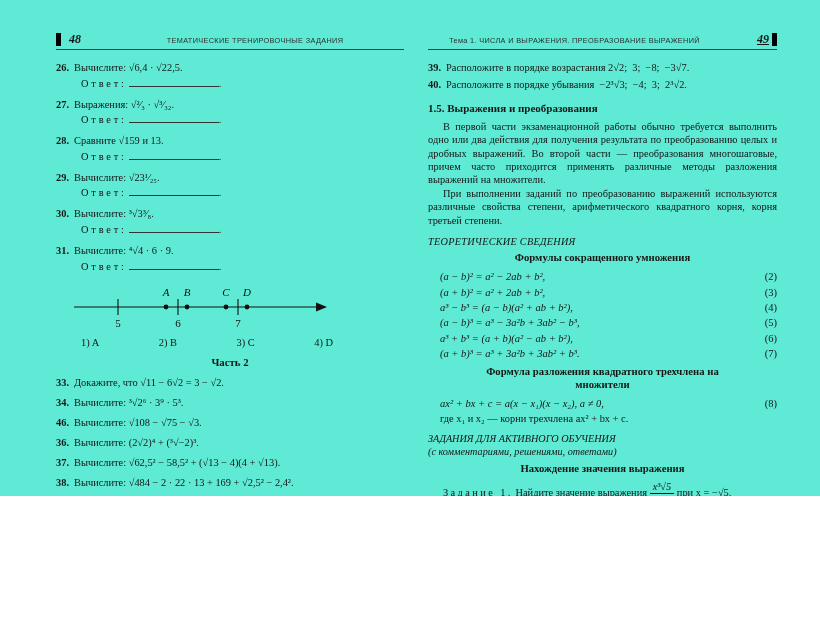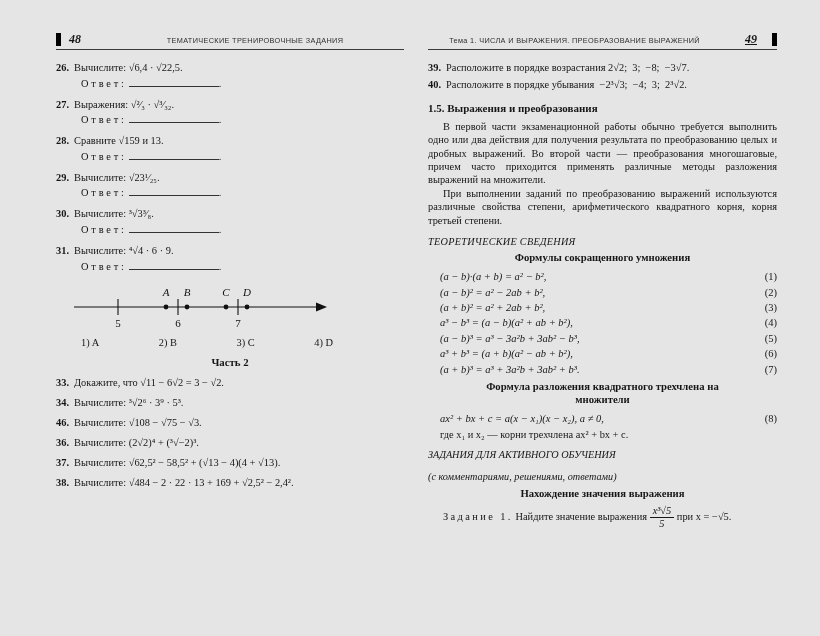--- a/index.html
+++ b/index.html
@@ -1,29 +1,29 @@
 <!DOCTYPE html>
 <html><head>
 <meta charset="utf-8">
 <style>
   * { box-sizing: border-box; }
   html, body { margin:0; padding:0; background:#ffffff; }
   .sheet {
-    position:relative; width:820px; height:636px; background:#e5e5e5;
+    position:relative; width:820px; height:496px; background:#5eead4;
     font-family:"Liberation Serif","DejaVu Serif",serif; color:#161616; overflow:hidden;
   }
   .page { position:absolute; top:32px; }
   .pleft  { left:56px;  width:348px; }
   .pright { left:428px; width:349px; }
 
   .phead { position:relative; height:18px; border-bottom:1px solid #3a3a3a; margin-bottom:11px; }
   .bar { position:absolute; top:1px; width:5px; height:13px; background:#000; }
   .bar-left { left:0; } .bar-right { right:0; }
   .pnum { position:absolute; top:0; font-weight:bold; font-style:italic; font-size:12px; }
-  .pnum-left { left:13px; } .pnum-right { right:20px;text-decoration:underline; }
+  .pnum-left { left:13px; } .pnum-right { right:8px;text-decoration:underline; }
   .rhead { position:absolute; top:4px; font-family:"Liberation Sans","DejaVu Sans",sans-serif;
            font-size:7.3px; letter-spacing:0.35px; color:#2e2e2e; text-align:center; white-space:nowrap; }
   .rhead-left  { left:50px; right:0; }
   .rhead-right { left:0; right:56px; }
 
   .ex { font-size:10.4px; line-height:13.6px; padding-left:25px; text-indent:-25px;
         text-align:justify; margin:0 0 1px 0; }
   .exnum { font-weight:bold; padding-right:5px; }
   .ansline { margin:1px 0 8px 25px; font-size:10.4px; line-height:13px; }
   .anslabel { letter-spacing:2.8px; }
@@ -37,21 +37,21 @@
   .rex { margin-bottom:3.5px; }
   .sec-heading { font-weight:bold; font-size:11px; margin:10px 0 6px; }
   .para { font-size:10.4px; line-height:13.4px; text-align:justify; text-indent:15px; margin:0; }
   .theory-label { font-style:italic; font-size:10.2px; letter-spacing:0.3px; margin:9px 0 4px; }
   .center-bold { text-align:center; font-weight:bold; font-size:10.7px; line-height:13.2px; margin:3px 0 5px; }
   .trin-heading { max-width:262px; margin-left:auto; margin-right:auto; }
   .frow { display:flex; align-items:baseline; font-size:10.5px; line-height:15.4px; padding-left:12px; }
   .feq { font-style:italic; flex:1 1 auto; }
   .fno { font-style:normal; }
   .fnote { font-size:10.4px; padding-left:12px; margin:2px 0 2px; }
-  .active-label { font-style:italic; font-size:10.2px; line-height:13px; margin:8px 0 9px; }
+  .active-label { font-style:italic; font-size:10.2px; line-height:13px; margin:8px 0 0; }
   .active-label2 { margin:0 0 4px; }
   .task { font-size:10.4px; line-height:14.5px; text-align:justify; text-indent:15px; margin-top:3px; }
   .task-label { letter-spacing:2.4px; }
   .frac { display:inline-block; vertical-align:-7px; text-align:center; line-height:1.08;
           text-indent:0; font-style:italic; }
   .frac-num { display:block; padding:0 3px 1px; border-bottom:1px solid #161616; }
   .frac-den { display:block; }
 
   svg text { font-family:"Liberation Serif","DejaVu Serif",serif; fill:#111; }
   .ptlabel { font-style:italic; font-size:11px; }
@@ -177,24 +177,20 @@
     </div>
 
     <div class="sec-heading">1.5. Выражения и преобразования</div>
     <p class="para">В первой части экзаменационной работы обычно требуется выполнить одно или два действия для получения результата по преобразованию целых и дробных выражений. Во второй части — преобразования многошаговые, причем часто приходится применять различные методы разложения выражений на множители.</p>
     <p class="para">При выполнении заданий по преобразованию выражений используются различные свойства степени, арифметического квадратного корня, корня третьей степени.</p>
 
     <div class="theory-label">ТЕОРЕТИЧЕСКИЕ СВЕДЕНИЯ</div>
     <div class="center-bold">Формулы сокращенного умножения</div>
 
     <div class="frow">
-      <span class="feq">(a − b)·(a + b) = a² − b²,</span>
-        <span class="fno">(1)</span>
-    </div>
-    <div class="frow">
       <span class="feq">(a − b)² = a² − 2ab + b²,</span>
         <span class="fno">(2)</span>
     </div>
     <div class="frow">
       <span class="feq">(a + b)² = a² + 2ab + b²,</span>
         <span class="fno">(3)</span>
     </div>
     <div class="frow">
       <span class="feq">a³ − b³ = (a − b)(a² + ab + b²),</span>
         <span class="fno">(4)</span>

